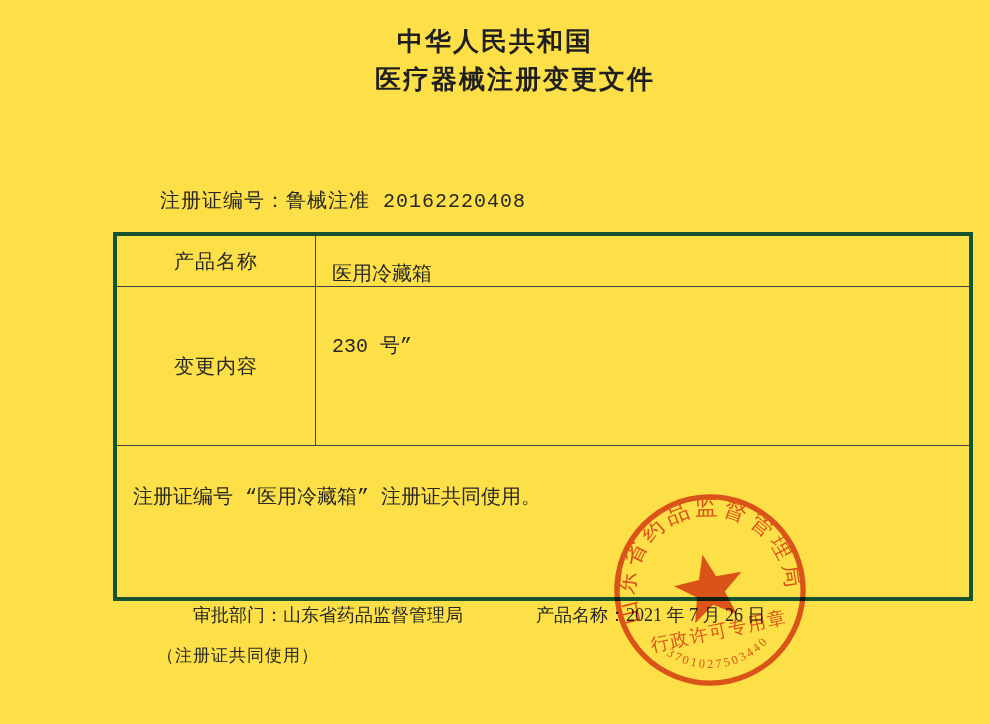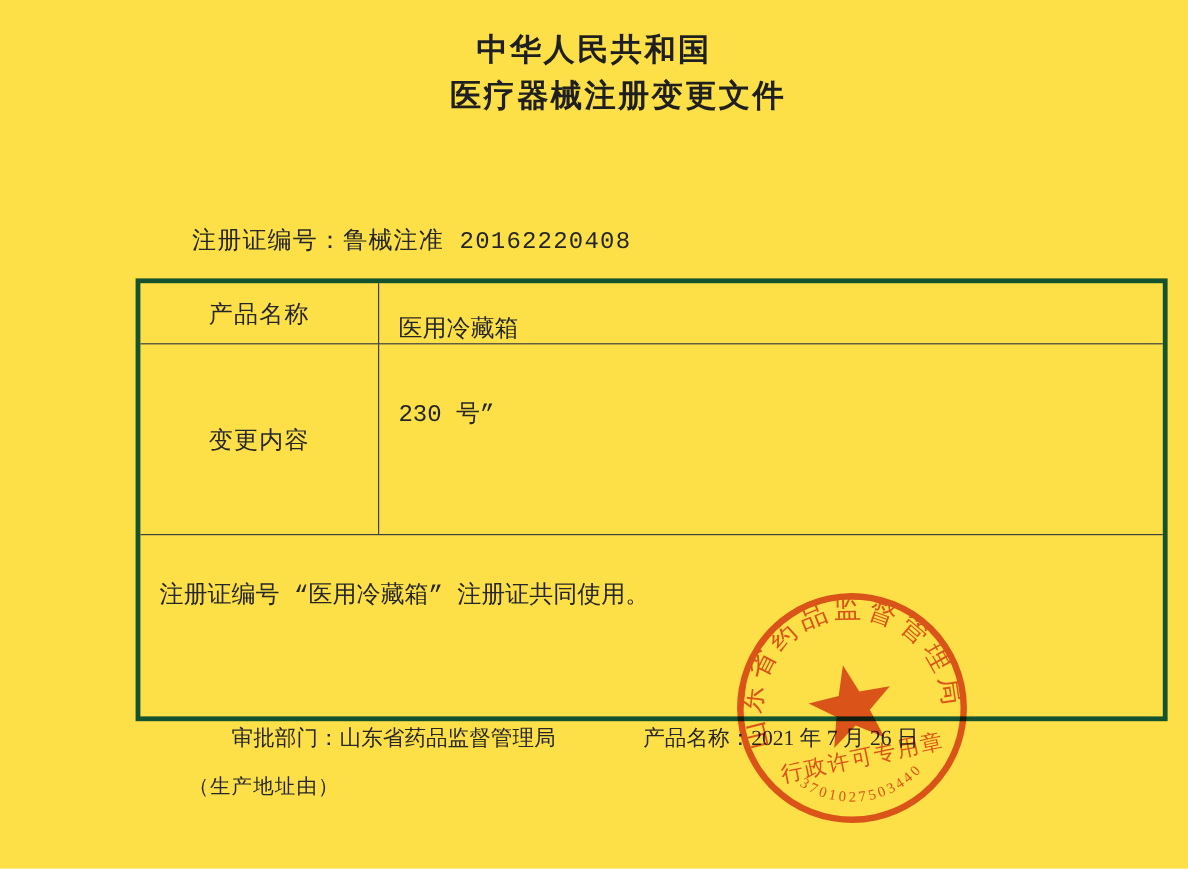--- a/index.html
+++ b/index.html
@@ -112,21 +112,21 @@
   </div>
 
   <div class="footer-dept">
     <span>审批部门：</span><span>山东省药品监督管理局</span>
   </div>
 
   <div class="footer-date">
     <span>产品名称：</span><span>2021 年 7 月 26 日</span>
   </div>
 
-  <div class="footer-seal-note">（生产地址由）</div>
+  <div class="footer-seal-note">（注册证共同使用）</div>
 
   <svg class="seal" viewBox="0 0 200 200" aria-hidden="true">
     <defs>
       <path id="sealTopArc" d="M 31.4 118.4 A 71 71 0 1 1 168.6 118.4" fill="none"></path>
       <path id="sealBottomArc" d="M 44.1 146.9 A 73 73 0 0 0 155.9 146.9" fill="none"></path>
     </defs>
     <g transform="rotate(-12 100 100)">
       <circle cx="100" cy="100" r="87" fill="none" stroke="#d8483c" stroke-width="5"></circle>
       <polygon points="100,66 108.2,88.7 132.3,89.5 113.3,104.3 120,127.5 100,114 80,127.5 86.7,104.3 67.7,89.5 91.8,88.7" fill="#d8483c"></polygon>
       <text font-size="21.5" letter-spacing="4" fill="#d8483c">

